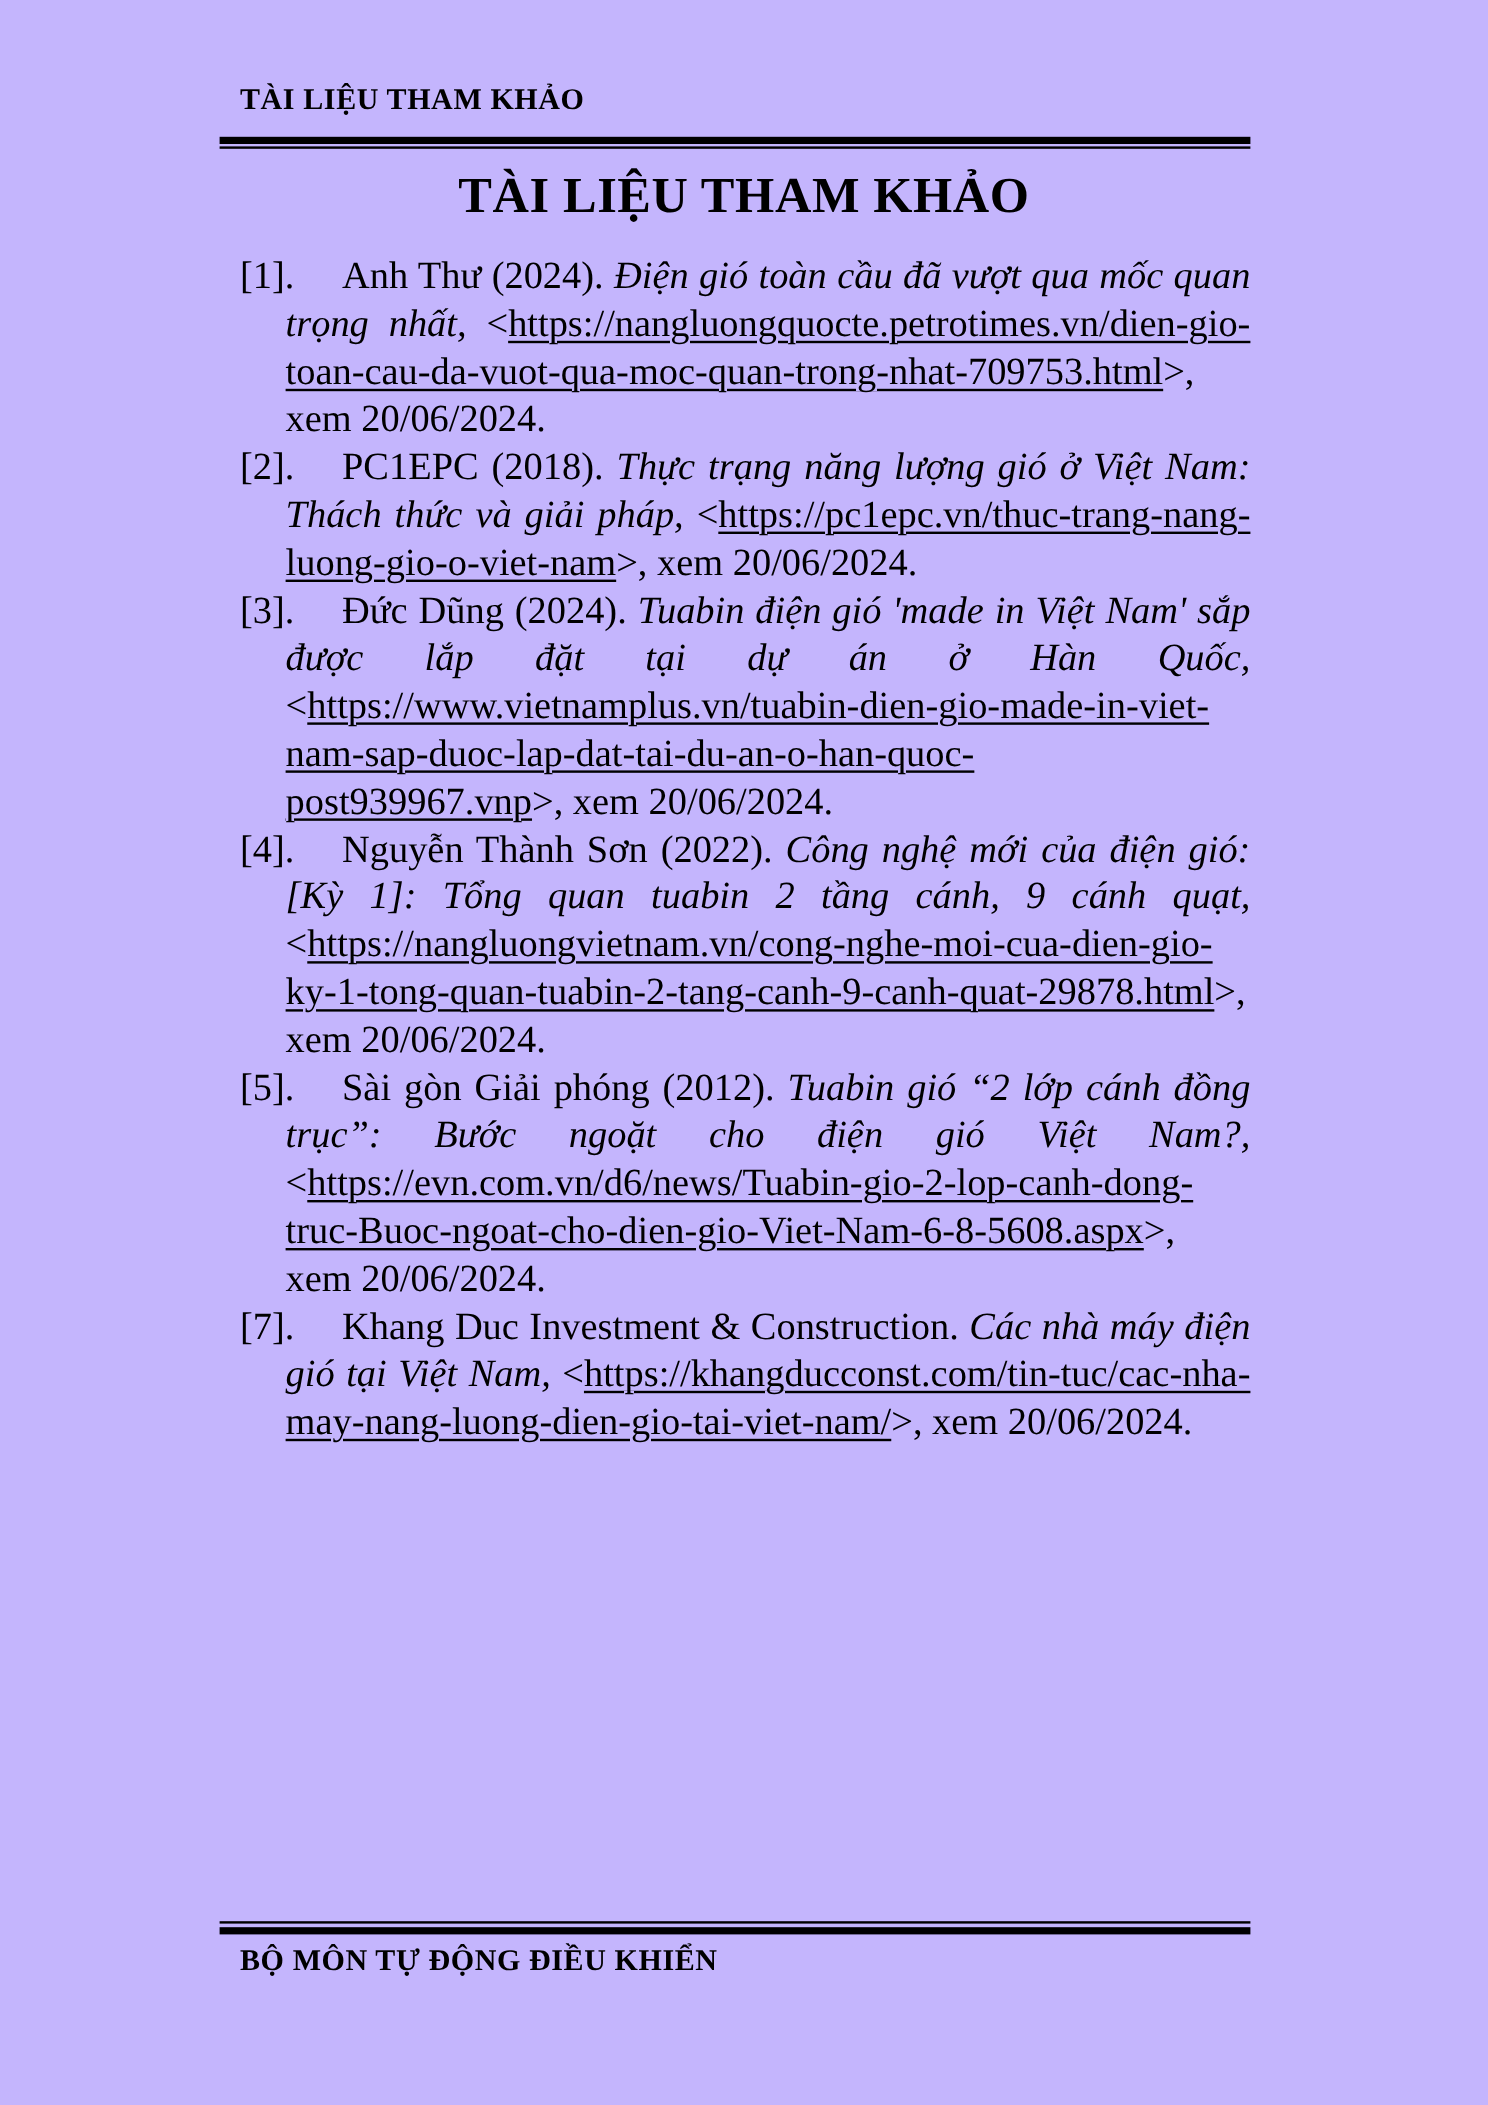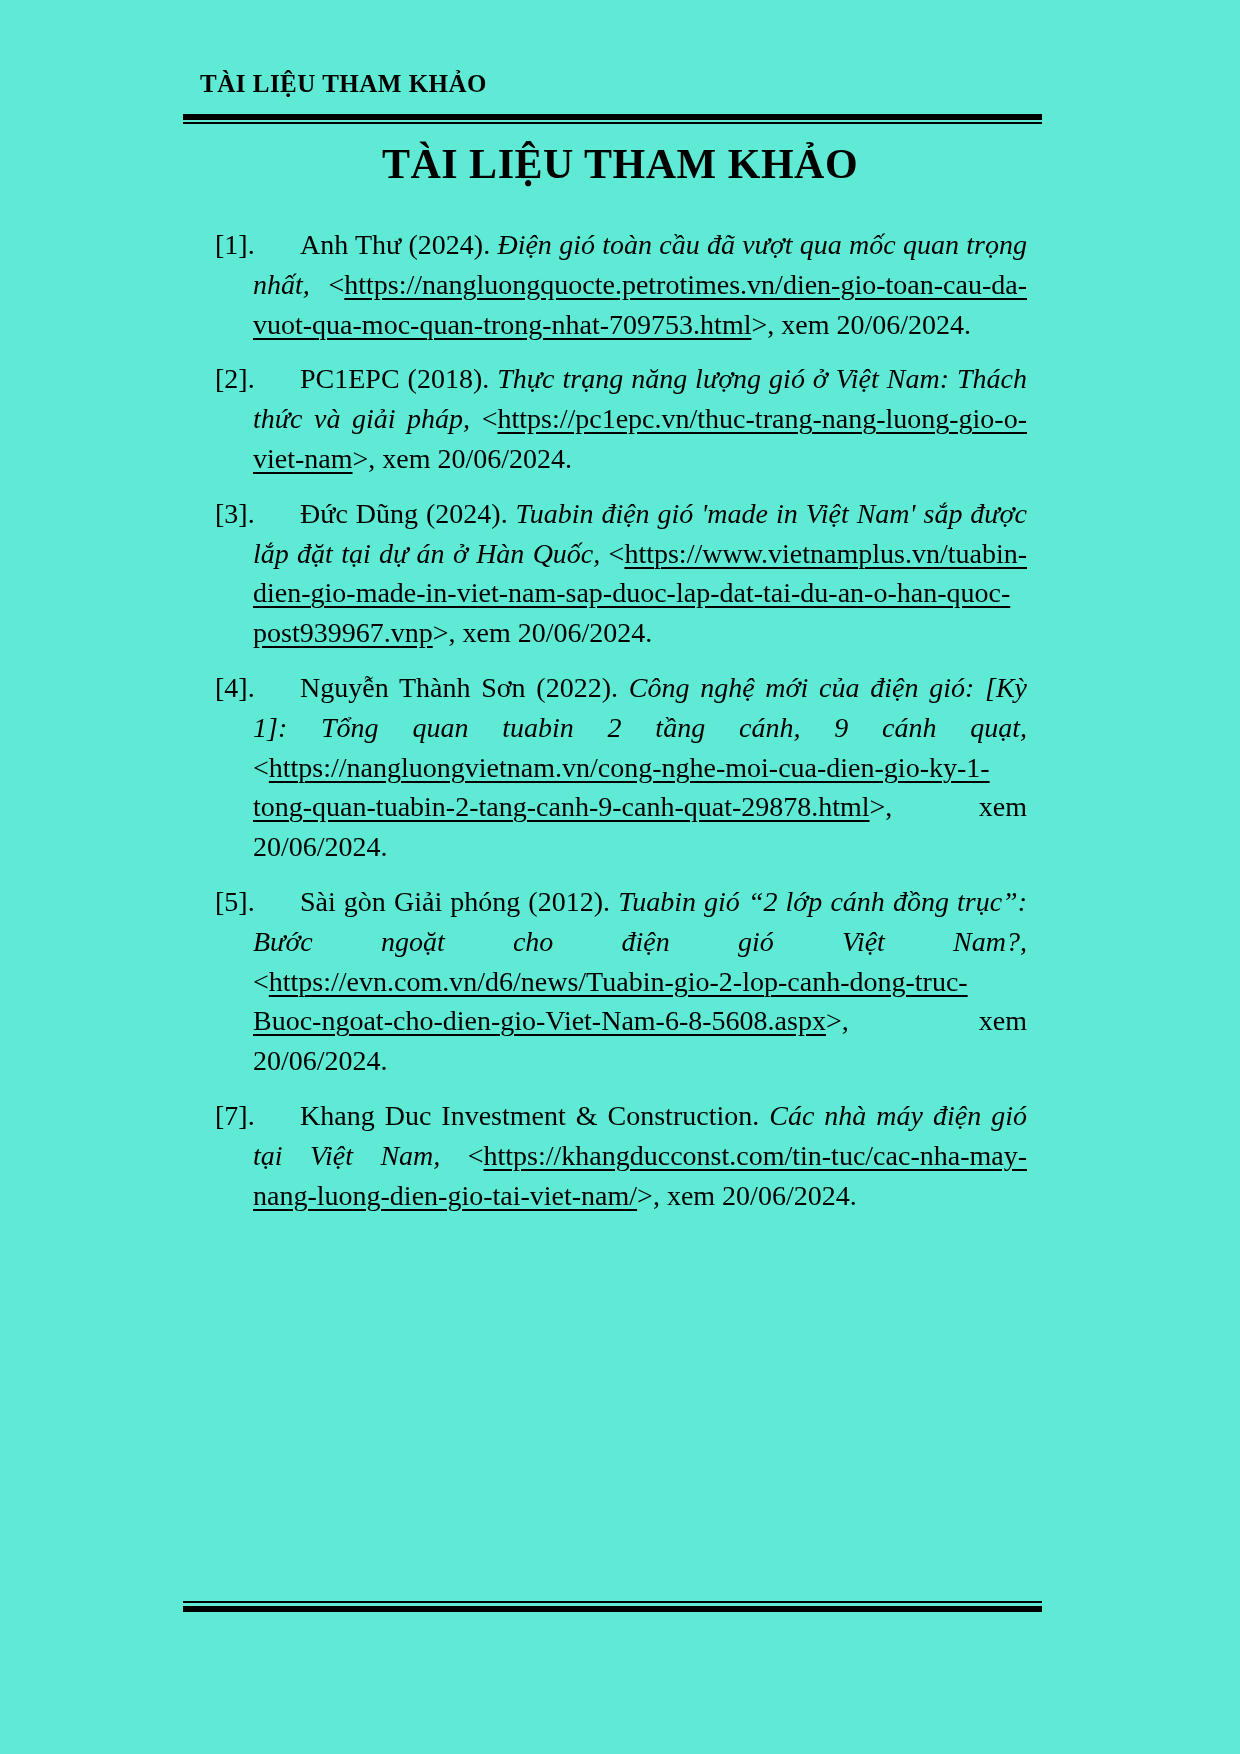--- a/index.html
+++ b/index.html
@@ -1,21 +1,21 @@
 <!DOCTYPE html>
 <html><head>
 <meta charset="utf-8">
 <style>
   html, body { margin: 0; padding: 0; background: #e8e8e8; }
   .page {
     position: relative;
     width: 1240px;
     height: 1754px;
     margin: 0 auto;
-    background: #5eead4;
+    background: #c4b5fd;
     font-family: "Liberation Serif", serif;
     color: #000000;
     overflow: hidden;
   }
   
   .running-header {
     position: absolute;
     top: 70px;
     left: 200px;
     right: 198px;
@@ -44,22 +44,22 @@
   }
 
   
   .references {
     position: absolute;
     top: 210px;
     left: 200px;
     width: 842px;
   }
   p.ref {
-    margin: 15px;
-    font-size: 28px;
+    margin: 0;
+    font-size: 32px;
     line-height: 39.8px;
     text-align: justify;
     padding-left: 38px;
     text-indent: -38px;
     overflow-wrap: break-word;
   }
   .ref .num {
     display: inline-block;
     width: 85px;
     text-indent: 0;
@@ -115,15 +115,16 @@
       <p class="ref"><span class="num">[5].</span><span class="seg-normal">Sài gòn Giải phóng (2012). </span><span class="seg-italic">Tuabin gió “2 lớp cánh đồng trục”: Bước ngoặt cho điện gió Việt Nam?,</span><span class="seg-normal"> &lt;</span><a class="ref-link">https://evn.com.vn/d6/news/Tuabin-gio-2-lop-canh-dong-truc-Buoc-ngoat-cho-dien-gio-Viet-Nam-6-8-5608.aspx</a><span class="seg-normal">&gt;, xem 20/06/2024.</span></p>
       <p class="ref"><span class="num">[7].</span><span class="seg-normal">Khang Duc Investment &amp; Construction. </span><span class="seg-italic">Các nhà máy điện gió tại Việt Nam,</span><span class="seg-normal"> &lt;</span><a class="ref-link">https://khangducconst.com/tin-tuc/cac-nha-may-nang-luong-dien-gio-tai-viet-nam/</a><span class="seg-normal">&gt;, xem 20/06/2024.</span></p>
     </div>
 
   <div class="page-footer">
     <div class="ftr-rule">
       <div class="thin"></div>
       <div class="gap"></div>
       <div class="thick"></div>
     </div>
+    <div class="ftr-text">BỘ MÔN TỰ ĐỘNG ĐIỀU KHIỂN</div>
   </div>
 
 </div>
 
 </body></html>

